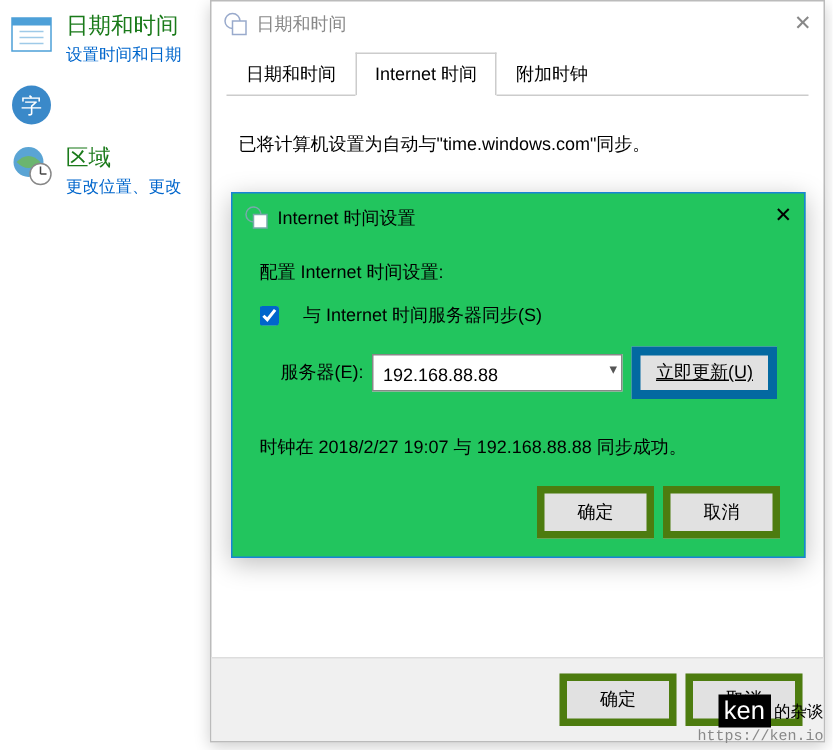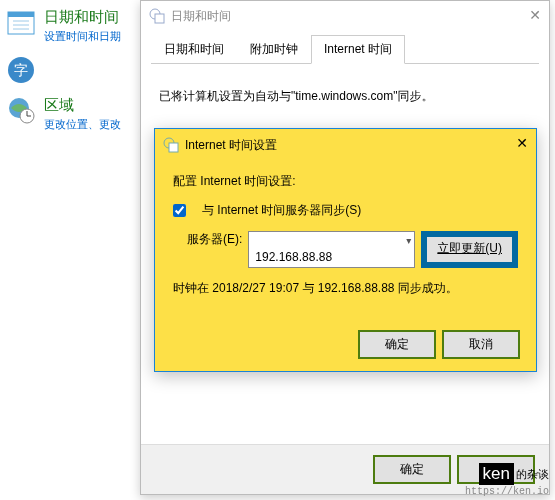--- a/index.html
+++ b/index.html
@@ -16,32 +16,32 @@
 .titlebar .ticon { width: 16px; height: 16px; margin-right: 6px; }
 .titlebar .close { position: absolute; right: 8px; top: 6px; font-size: 14px; color: #888; cursor: pointer; }
 
 .tabrow { display: flex; padding: 0 10px; margin-top: 4px; }
 .tab { padding: 5px 12px; border: 1px solid transparent; font-size: 12px; cursor: pointer; }
 .tab.active { border: 1px solid #ccc; border-bottom-color: #fff; background: #fff; position: relative; z-index: 2; }
 .tabline { border-top: 1px solid #ccc; margin: -1px 10px 0; }
 
 .body-text { padding: 24px 18px 18px; font-size: 12px; }
 
-.dialog { position: absolute; left: 154px; top: 128px; width: 383px; height: 244px; background: #fde047; border: 1px solid #1883d7; box-shadow: 0 4px 16px rgba(0,0,0,.25); z-index: 5; }
+.dialog { position: absolute; left: 154px; top: 128px; width: 383px; height: 244px; background: #22c55e; border: 1px solid #1883d7; box-shadow: 0 4px 16px rgba(0,0,0,.25); z-index: 5; }
 .dialog .titlebar { color: #000; height: 32px; }
 .dialog .close { color: #000; }
 .dialog-body { padding: 12px 18px; }
 .dialog-body .heading { margin-bottom: 12px; }
 .chkrow { display: flex; align-items: center; gap: 16px; margin-bottom: 12px; }
 .chkrow input { width: 13px; height: 13px; accent-color: #0066cc; }
-.srvrow { display: flex; gap: 6px; margin-bottom: 12px; padding-left: 14px; }
+.srvrow { display: flex; align-items: center; gap: 6px; margin-bottom: 24px; padding-left: 14px; }
 .srvrow .combo { position: relative; flex: 1; }
-.srvrow .combo input { width: 100%; padding: 18px 20px 3px 6px; border: 1px solid #888; font-size: 12px; }
+.srvrow .combo input { width: 100%; padding: 6px 20px 3px 6px; border: 1px solid #888; font-size: 12px; }
 .srvrow .combo .arrow { position: absolute; right: 4px; top: 4px; font-size: 10px; color: #555; }
-.btn { border: 2px solid #4d7c0f; background: #e1e1e1; padding: 4px 10px; font-size: 12px; cursor: pointer; min-width: 78px; text-align: center; }
+.btn { border: 5px solid #4d7c0f; background: #e1e1e1; padding: 4px 10px; font-size: 12px; cursor: pointer; min-width: 78px; text-align: center; }
 .btn.primary { border: 6px solid #0369a1; padding: 3px 10px; text-decoration: underline; }
 .status { margin-bottom: 20px; }
 .dialog-footer { position: absolute; bottom: 12px; right: 16px; display: flex; gap: 6px; }
 
 .main-footer { position: absolute; bottom: 0; left: 0; right: 0; padding: 10px 14px; background: #f0f0f0; display: flex; justify-content: flex-end; gap: 6px; border-top: 1px solid #ddd; }
 
 .watermark { position: absolute; right: 6px; bottom: 3px; z-index: 20; text-align: right; font-size: 11px; }
 .watermark .wm1 { display: inline-flex; align-items: center; gap: 2px; }
 .watermark .wm1 .blk { background: #000; color: #fff; padding: 1px 4px; font-size: 17px; }
 .watermark .wm2 { color: #888; font-size: 10px; margin-top: 1px; font-family: Liberation Mono, monospace; }
@@ -96,22 +96,22 @@
       <svg width="16" height="16" viewBox="0 0 16 16">
           <circle cx="6" cy="6" r="5" fill="none" stroke="#9ac"></circle>
           <rect x="6" y="6" width="9" height="9" fill="#fff" stroke="#9ac"></rect>
         </svg>
     </span>
     <span>日期和时间</span>
     <span class="close">✕</span>
   </div>
   <div class="tabrow">
     <div class="tab">日期和时间</div>
+    <div class="tab active">Internet 时间</div>
     <div class="tab">附加时钟</div>
-    <div class="tab active">Internet 时间</div>
   </div>
   <div class="tabline"></div>
   <div class="body-text">已将计算机设置为自动与"time.windows.com"同步。</div>
   <div class="main-footer">
     <div class="btn">确定</div>
     <div class="btn">取消</div>
   </div>
 </div>
 
 <div class="dialog">

